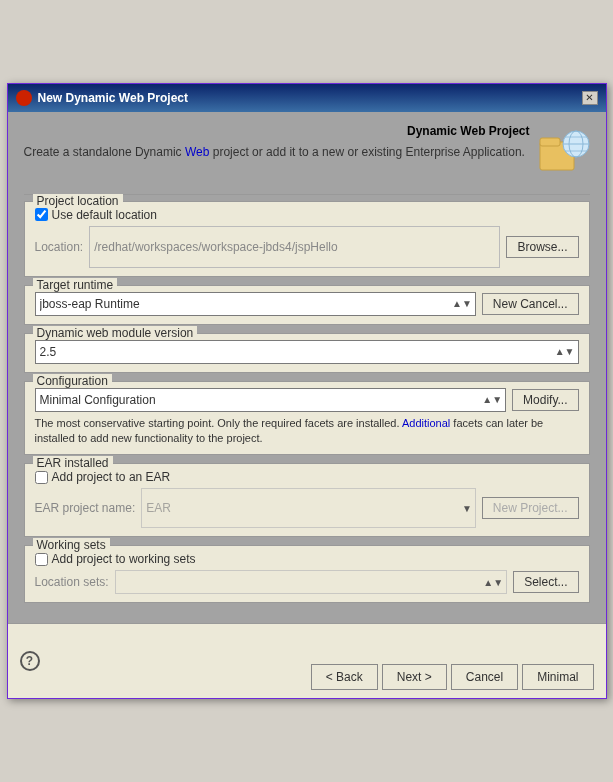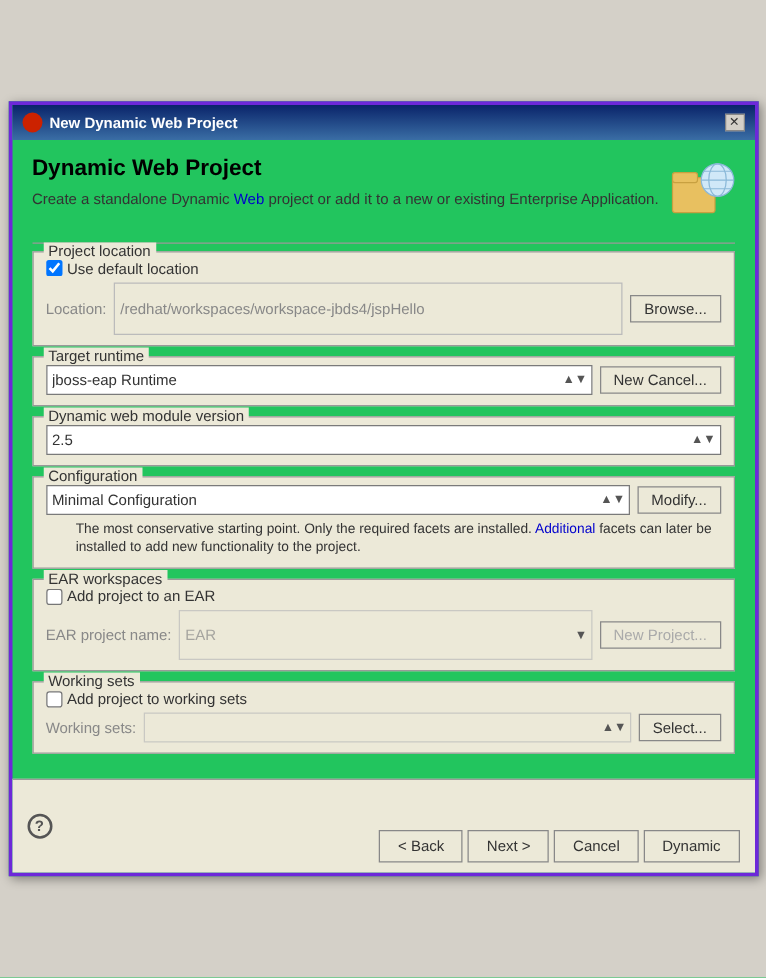--- a/index.html
+++ b/index.html
@@ -11,22 +11,22 @@
       display: flex;
       justify-content: center;
       align-items: center;
       width: 613px;
       height: 782px;
       overflow: hidden;
     }
 
     .window {
       width: 600px;
-      background: #22c55e;
-      border: 3px solid #6d28d9;
+      background: #a3a3a3;
+      border: 1px solid #6d28d9;
       box-shadow: 2px 2px 8px rgba(0,0,0,0.4);
       display: flex;
       flex-direction: column;
     }
 
     .title-bar {
       background: linear-gradient(to bottom, #0a246a 0%, #3a6ea5 100%);
       color: white;
       padding: 4px 8px;
       display: flex;
@@ -86,24 +86,25 @@
       align-items: flex-start;
       justify-content: space-between;
       margin-bottom: 12px;
     }
 
     .header-text {
       flex: 1;
     }
 
     .header-title {
-      font-size: 18px;
+      font-size: 12px;
       font-weight: bold;
       color: #000;
       margin-bottom: 6px;
+      text-align: right;
     }
 
     .header-description {
       font-size: 12px;
       color: #333;
       line-height: 1.4;
     }
 
     .header-description a {
       color: #0000cc;
@@ -272,21 +273,20 @@
       pointer-events: none;
       font-size: 10px;
       color: #555;
     }
 
     .config-description {
       font-size: 11px;
       color: #333;
       line-height: 1.4;
       margin-top: 4px;
-      margin-left: 24px;
     }
 
     .config-description a {
       color: #0000cc;
       text-decoration: none;
     }
 
     .ear-project-row {
       display: flex;
       align-items: center;
@@ -478,21 +478,21 @@
           <span class="select-arrow">▲▼</span>
         </div>
         <button class="btn">Modify...</button>
       </div>
       <div class="config-description">
         The most conservative starting point. Only the required facets are installed. <a>Additional</a> facets can later be installed to add new functionality to the project.
       </div>
     </div>
 
     <div class="group-box">
-      <span class="group-box-label">EAR workspaces</span>
+      <span class="group-box-label">EAR installed</span>
       <div class="row">
         <label class="checkbox-label">
           <input type="checkbox" style="">
           <span>Add project to an EAR</span>
         </label>
       </div>
       <div class="ear-project-row">
         <span class="ear-project-label">EAR project name:</span>
         <div class="ear-project-input-wrapper">
           <select disabled="">
@@ -506,36 +506,36 @@
 
     <div class="group-box">
       <span class="group-box-label">Working sets</span>
       <div class="row">
         <label class="checkbox-label">
           <input type="checkbox" style="accent-color: rgb(102, 136, 204);">
           <span>Add project to working sets</span>
         </label>
       </div>
       <div class="select-row">
-        <span class="ear-project-label">Working sets:</span>
+        <span class="ear-project-label">Location sets:</span>
         <div class="working-sets-input-wrapper">
           <select disabled="">
           </select>
           <span class="select-arrow">▲▼</span>
         </div>
         <button class="btn">Select...</button>
       </div>
     </div>
 
   </div>
 
   <div class="footer">
     <div class="footer-left">
       <div class="help-icon">?</div>
     </div>
     <div class="footer-buttons">
       <button class="footer-btn">&lt; Back</button>
       <button class="footer-btn">Next &gt;</button>
       <button class="footer-btn">Cancel</button>
-      <button class="footer-btn">Dynamic</button>
+      <button class="footer-btn">Minimal</button>
     </div>
   </div>
 </div>
 
 </body></html>

